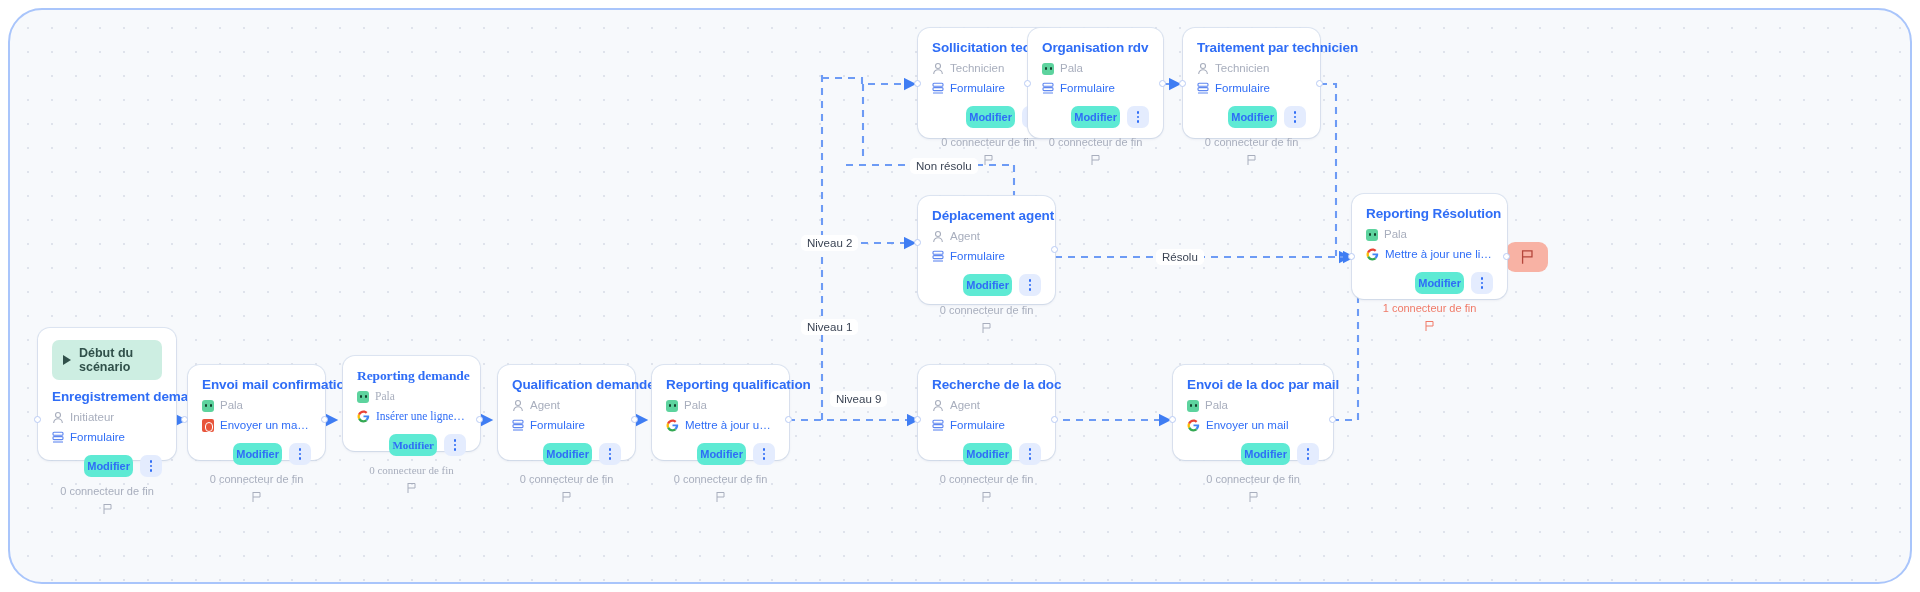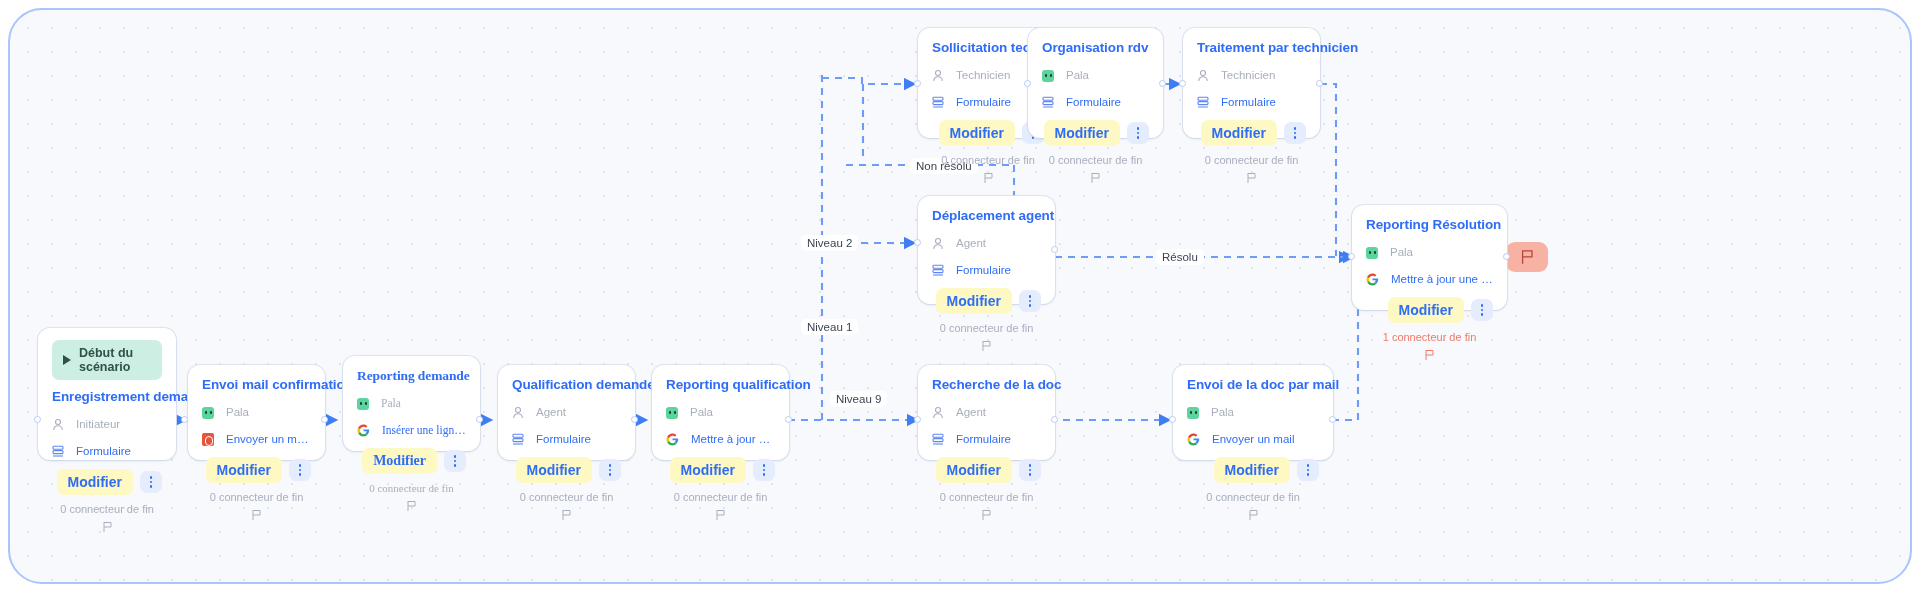--- a/index.html
+++ b/index.html
@@ -39,33 +39,33 @@
   }
   .node-start .node-title { margin-top: 9px; }
   .start-chip {
     background: #cdeee2; color: #30504a;
     border-radius: 7px; font-size: 12.5px; font-weight: bold;
     padding: 6px 14px 6px 11px; display: inline-flex; align-items: center; gap: 8px;
     align-self: flex-start;
     justify-content: flex-end;
   }
   .meta-row {
-    display: flex; align-items: center; gap: 12px;
-    font-size: 11.5px; line-height: 15px; margin-top: 12px; white-space: nowrap;
+    display: flex; align-items: center; gap: 6px;
+    font-size: 11.5px; line-height: 15px; margin-top: 5px; white-space: nowrap;
   }
   .meta-row.muted { color: #a8aebd; }
   .meta-row.linkish { color: #2f6df6; }
   .meta-row .txt { overflow: hidden; text-overflow: ellipsis; }
   .node-spacer { flex: 1 1 auto; min-height: 10px; }
   .node-actions { display: flex; align-items: center; justify-content: flex-end; gap: 7px; }
   .btn-modifier {
-    background: #fef9c3; color: #2f6df6;
+    background: #5eead4; color: #2f6df6;
     border: none; border-radius: 7px;
-    font-family: inherit; font-size: 14px; font-weight: bold;
-    padding: 5px 11px; cursor: pointer;
+    font-family: inherit; font-size: 11px; font-weight: bold;
+    padding: 5px 3px; cursor: pointer;
   }
   .btn-kebab {
     background: #e4ecfe; border: none; border-radius: 7px;
     width: 22px; height: 22px; cursor: pointer;
     display: flex; flex-direction: column; align-items: center; justify-content: center; gap: 2px;
   }
   .btn-kebab i { width: 2.5px; height: 2.5px; border-radius: 50%; background: #2f6df6; display: block; }
   .node-footer {
     display: flex; align-items: center; justify-content: center; gap: 6px;
     font-size: 11px; color: #a8aebd; margin-top: 8px; flex-direction: column;
@@ -537,21 +537,21 @@
         </button>
     </div>
     <div class="node-footer">
       <span>0 connecteur de fin</span>
       <svg class="ic ic-flag" viewBox="0 0 11 12">
           <path d="M2,1 V11 M2,1.5 H9 V6 H2" fill="none" stroke="#a8aebd" stroke-width="1"></path>
         </svg>
     </div>
   </div>
 
-  <div class="node" style="left:1342px; top:195px; width:155px; height:105px;justify-content:space-between;">
+  <div class="node" style="left:1342px; top:184px; width:155px; height:105px;justify-content:space-between;">
     <div class="node-title">Reporting Résolution</div>
     <div class="meta-row muted">
       <span class="ic ic-pala"></span>
       <span class="txt">Pala</span>
     </div>
     <div class="meta-row linkish">
       <svg class="ic ic-google" viewBox="0 0 48 48">
           <path fill="#4285F4" d="M45 24c0-1.6-.1-2.7-.4-3.9H24v7.1h12c-.2 2-1.5 5-4.4 7l6.7 5.2C42.2 35.7 45 30.4 45 24z"></path>
           <path fill="#34A853" d="M24 46c5.9 0 10.9-2 14.5-5.3l-6.9-5.4C29.7 36.6 27.1 37.5 24 37.5c-5.8 0-10.7-3.8-12.5-9.1l-7.1 5.5C8 41.2 15.4 46 24 46z"></path>
           <path fill="#FBBC05" d="M11.5 28.4c-.5-1.4-.8-2.9-.8-4.4s.3-3 .7-4.4l-7.1-5.5C2.8 17 2 20.4 2 24s.8 7 2.3 9.9l7.2-5.5z"></path>

